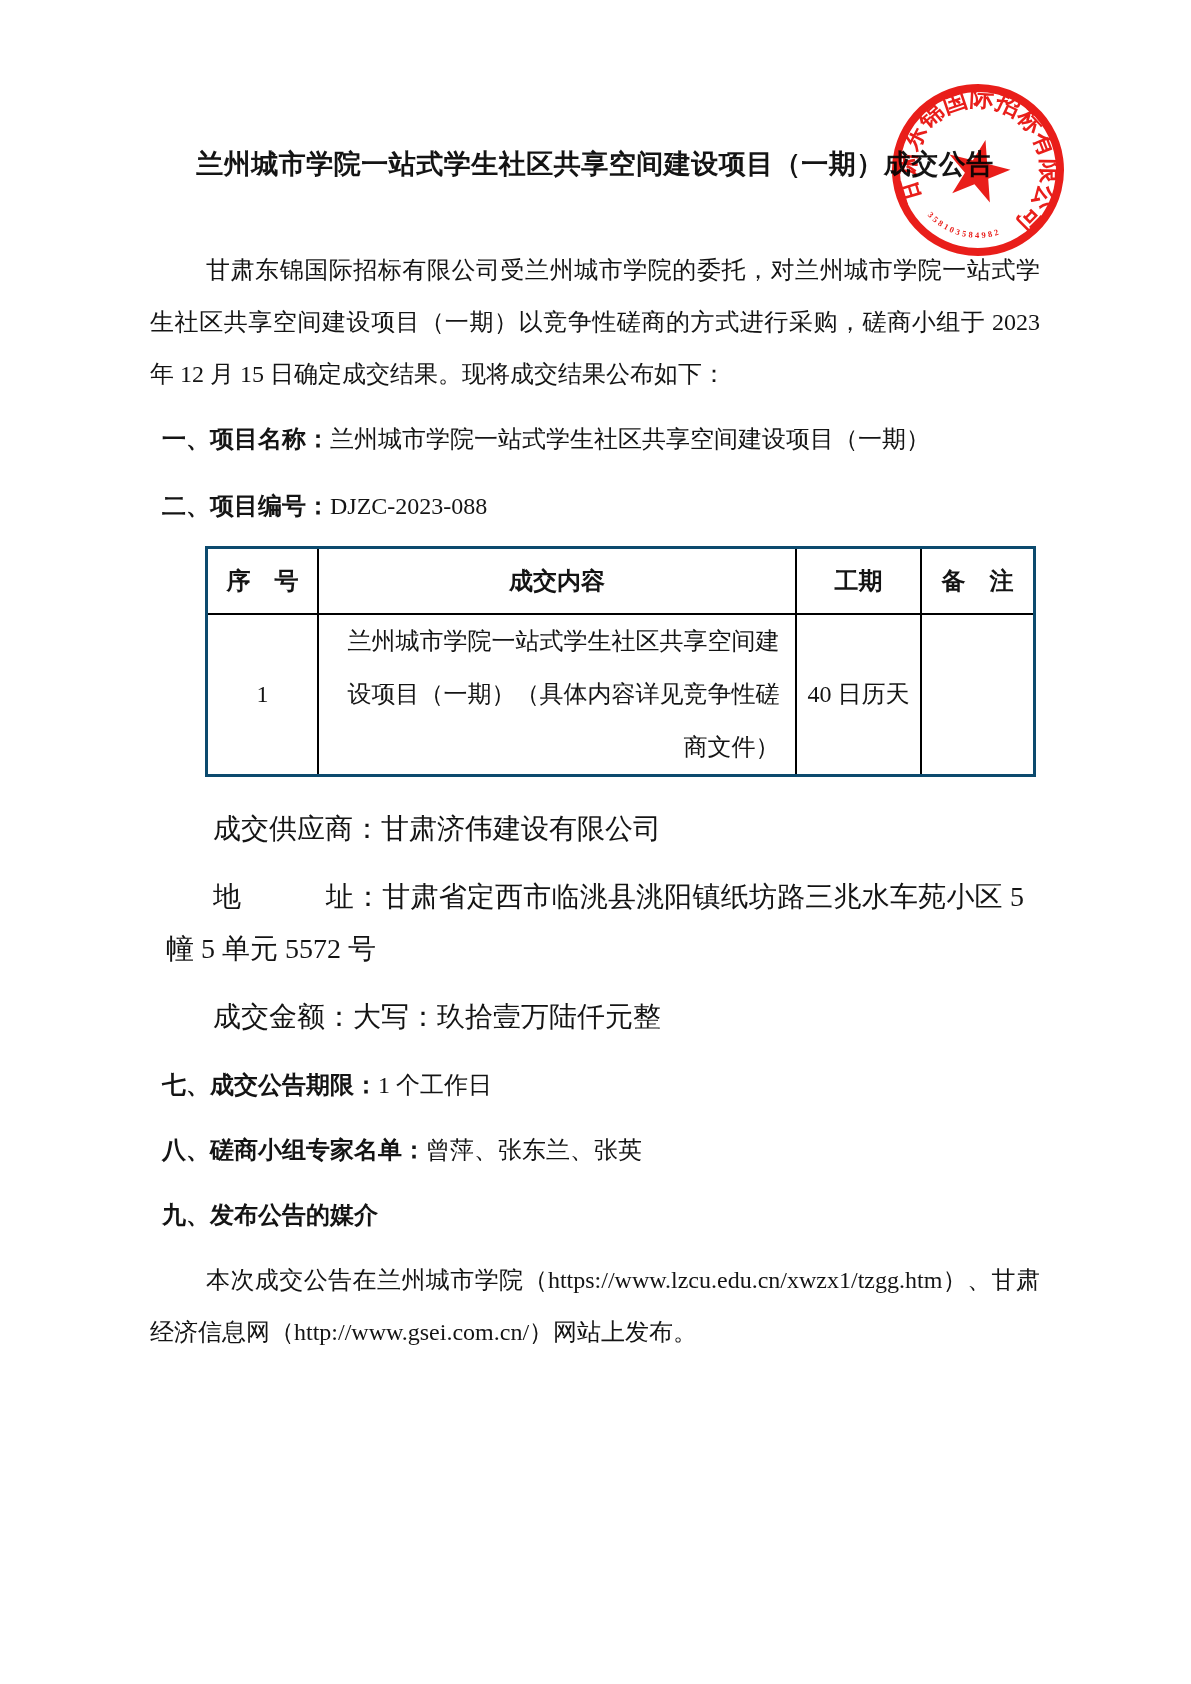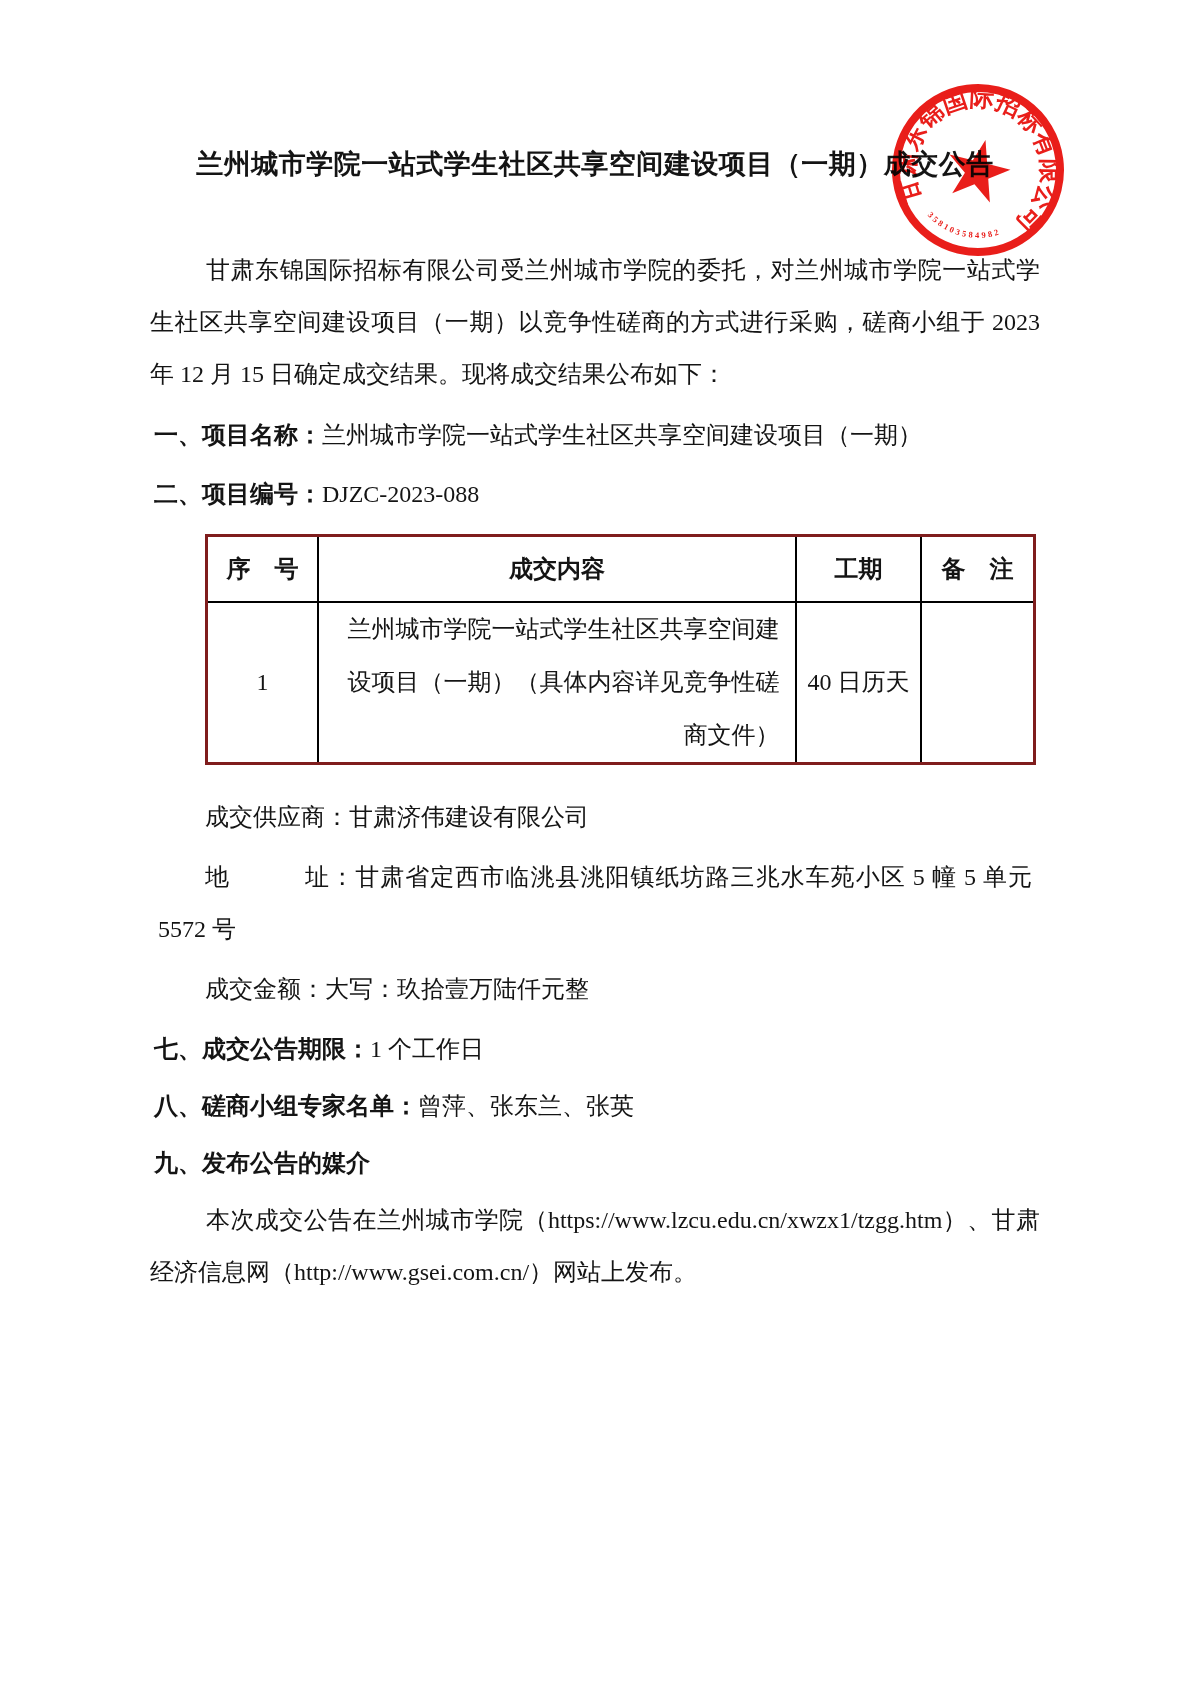--- a/index.html
+++ b/index.html
@@ -13,32 +13,32 @@
   }
   .content{padding:142px 151px 0 150px;}
   .doc-title{
     font-size:27px;font-weight:bold;text-align:center;
     margin:0 0 58px 0;letter-spacing:0.5px;line-height:44px;
   }
   .intro{
     font-size:24px;line-height:52px;text-indent:56px;
     text-align:justify;margin:0 0 8px 0;
   }
-  .item{font-size:24px;line-height:55px;margin:4px;}
+  .item{font-size:24px;line-height:55px;margin:12px;}
   .item .label{font-weight:bold;}
   .item-tight{line-height:53px;}
-  .sub{font-size:24px;line-height:52px;text-indent:47px;margin:8px;text-align:justify;}
+  .sub{font-size:28px;line-height:52px;text-indent:47px;margin:16px;text-align:justify;}
   .sub-lower{text-indent:167px;}
   .closing{font-size:24px;line-height:52px;text-indent:56px;margin:0;text-align:justify;}
 
   table.deal{
     border-collapse:collapse;
     margin:12px 0 26px 55px;
     table-layout:fixed;
-    border:3px solid #7f1d1d;
+    border:3px solid #0c4a6e;
   }
   table.deal th, table.deal td{
     border:2px solid #000;
     font-size:24px;
     text-align:center;
     vertical-align:middle;
     padding:0;
   }
   table.deal th{height:64px;font-weight:bold;}
   td.c-no{width:109px;}

